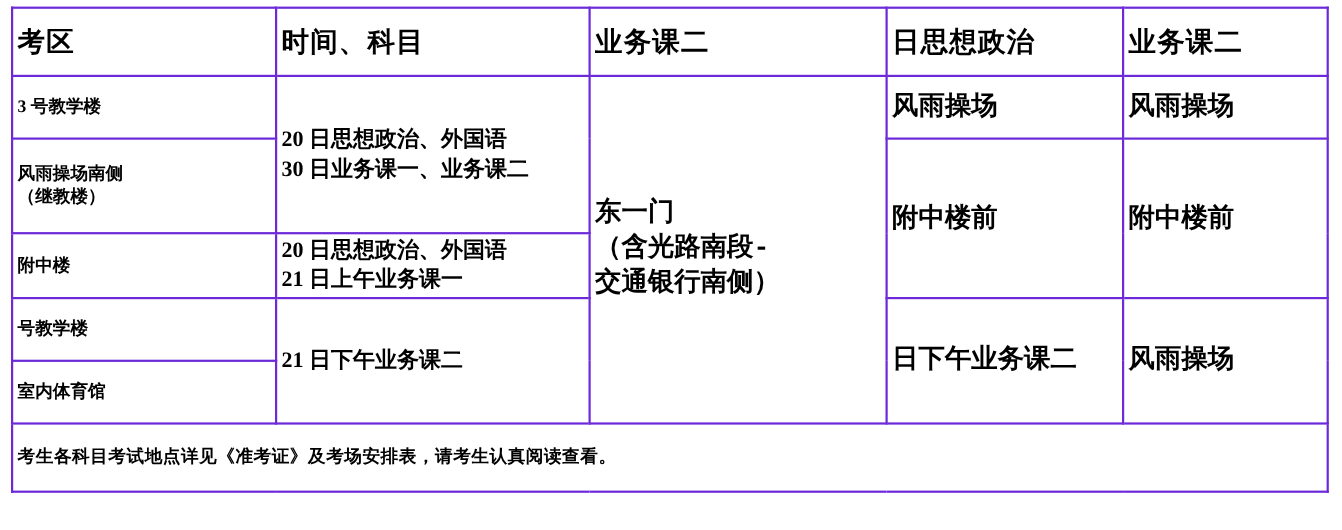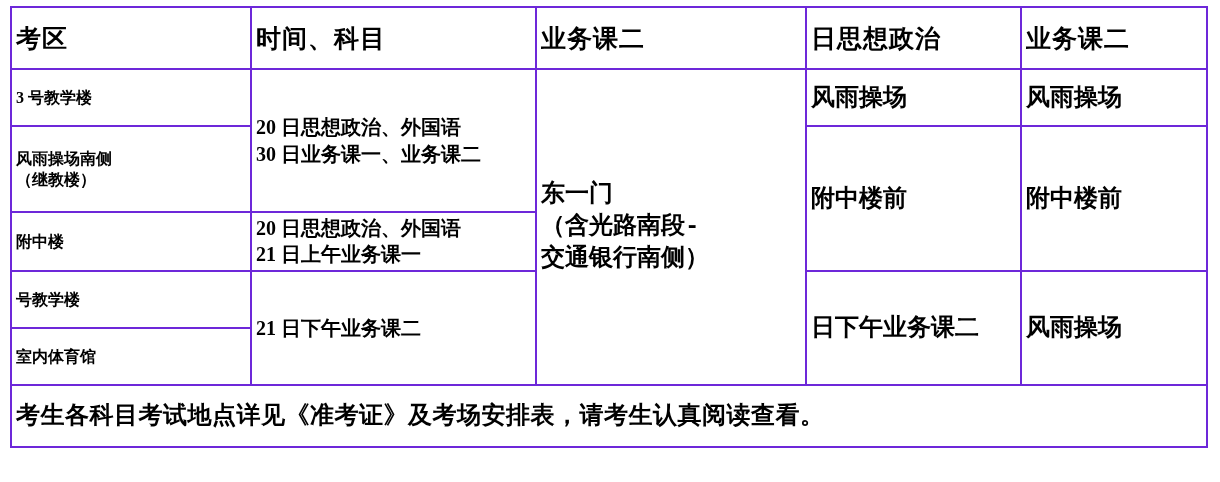--- a/index.html
+++ b/index.html
@@ -62,21 +62,21 @@
     line-height: 2.0;
     font-family: Liberation Mono, monospace;
   }
   .cell-sec {
     font-size: 24px;
   }
   .cell-store {
     font-size: 24px;
   }
   .footer-note {
-    font-size: 24px;
+    font-size: 16px;
     height: 56px;
     letter-spacing: 0.5px;
     margin-left: 20px;
   }
   .two-line span {
     display: block;
   }
 </style>
 </head>
 <body>

